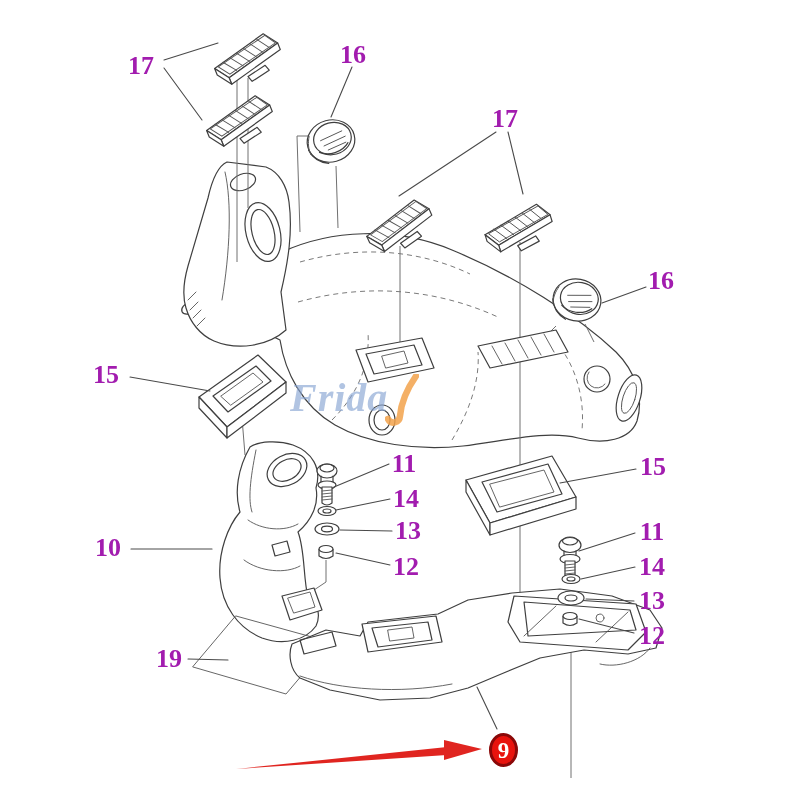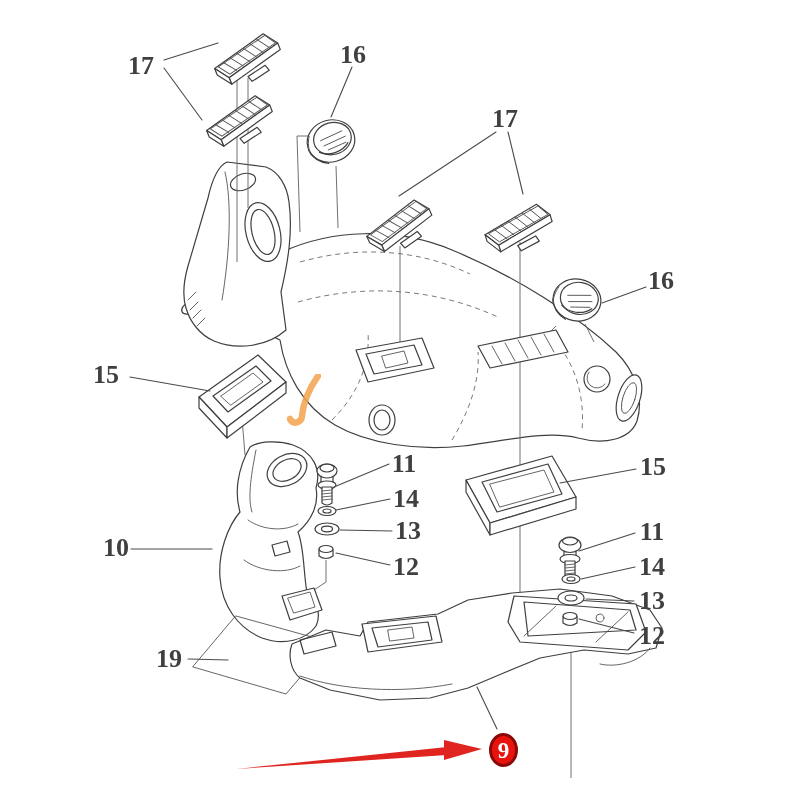--- a/index.html
+++ b/index.html
@@ -6,21 +6,21 @@
   #stage{position:relative;width:800px;height:800px;background:#fff;overflow:hidden;
          font-family:"Liberation Serif",serif;}
   #lineart{position:absolute;left:0;top:0;z-index:1;}
   .ln{fill:none;stroke:#3f3f3f;stroke-width:1.2;stroke-linejoin:round;stroke-linecap:round;}
   .fw{fill:#ffffff;stroke:#3f3f3f;stroke-width:1.2;stroke-linejoin:round;}
   .thin{fill:none;stroke:#555;stroke-width:0.9;stroke-linecap:round;}
   .dash{fill:none;stroke:#6b6b6b;stroke-width:0.9;stroke-dasharray:5 4;}
   .proj{fill:none;stroke:#707070;stroke-width:1;}
   .lead{fill:none;stroke:#4a4a4a;stroke-width:1.1;stroke-linecap:round;}
   .callout{position:absolute;z-index:4;transform:translate(-50%,-50%);
-           font-weight:bold;font-size:26px;color:#404040;line-height:1;white-space:nowrap;}
+           font-weight:bold;font-size:26px;color:#a21caf;line-height:1;white-space:nowrap;}
   #watermark{position:absolute;left:290px;top:374px;z-index:2;display:flex;align-items:flex-end;
              font-style:italic;font-weight:bold;font-size:40px;line-height:40px;letter-spacing:1px;
              color:rgba(135,165,210,0.65);user-select:none;}
   #watermark svg{margin:0 -3px -8px -3px;}
   #badge9{position:absolute;left:489px;top:733px;width:29px;height:34px;z-index:4;
           box-sizing:border-box;background:#e8130d;border:3px solid #8a0808;border-radius:50%;
           display:flex;align-items:center;justify-content:center;
           color:#fff;font-weight:bold;font-size:23px;line-height:1;}
 </style>
 </head>
@@ -237,36 +237,37 @@
     <path class="lead" d="M477,687 L497,729"></path>
   </g>
 
   <g>
     <polygon points="236,769 447,747 447,755" fill="#e02520"></polygon>
     <polygon points="444,740 482,749 444,760" fill="#e02520"></polygon>
   </g>
 </svg>
 
 <div id="watermark">
+  <span>Frida</span>
   <svg width="34" height="52" viewBox="0 0 34 52">
     <path d="M31,2 C22,15 16,30 15,42 C14.5,49 6,51 3,45" fill="none" stroke="#f2a24b" stroke-width="6.5" stroke-linecap="round" opacity="0.85"></path>
   </svg>
 </div>
 
 <div class="callout" style="left:141px;top:66px">17</div>
 <div class="callout" style="left:353px;top:55px">16</div>
 <div class="callout" style="left:505px;top:119px">17</div>
 <div class="callout" style="left:661px;top:281px">16</div>
 <div class="callout" style="left:106px;top:375px">15</div>
 <div class="callout" style="left:653px;top:467px">15</div>
 <div class="callout" style="left:404px;top:464px">11</div>
 <div class="callout" style="left:406px;top:499px">14</div>
 <div class="callout" style="left:408px;top:531px">13</div>
 <div class="callout" style="left:406px;top:567px">12</div>
-<div class="callout" style="left:116px;top:548px">10</div>
+<div class="callout" style="left:108px;top:548px">10</div>
 <div class="callout" style="left:652px;top:532px">11</div>
 <div class="callout" style="left:652px;top:567px">14</div>
 <div class="callout" style="left:652px;top:601px">13</div>
 <div class="callout" style="left:652px;top:636px">12</div>
 <div class="callout" style="left:169px;top:659px">19</div>
 
 <div id="badge9">9</div>
 
 </div>
 

